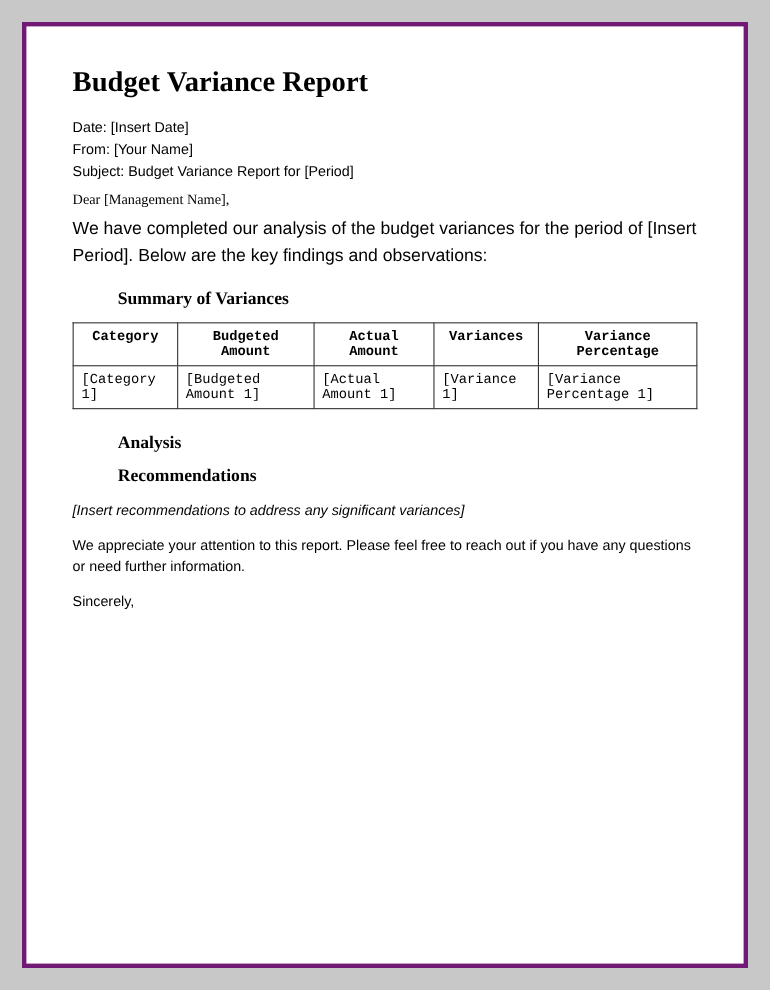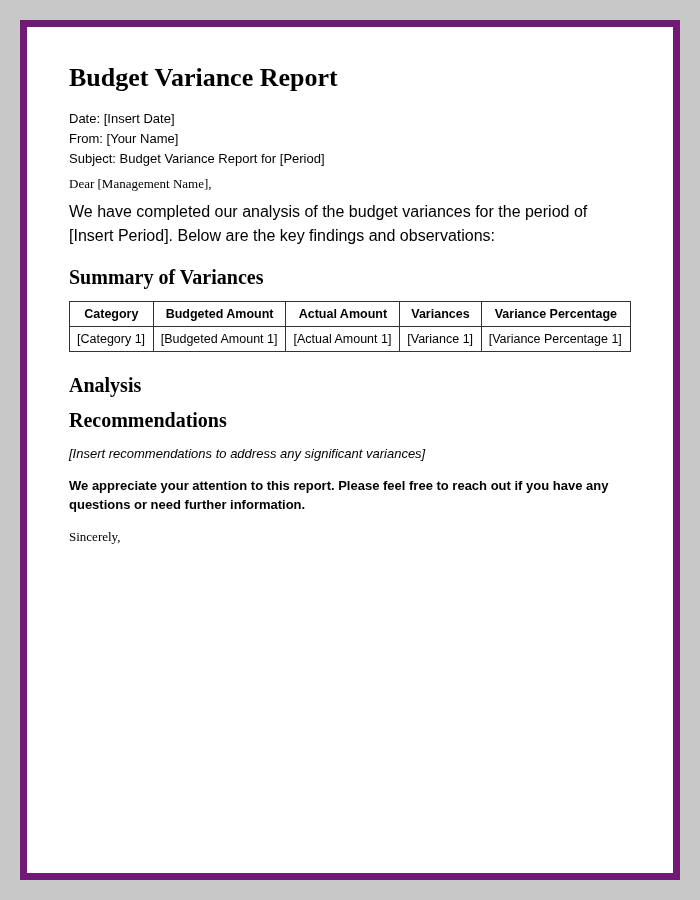--- a/index.html
+++ b/index.html
@@ -15,21 +15,21 @@
       align-items: flex-start;
       min-height: 900px;
       padding: 20px;
       font-family: Georgia, 'Times New Roman', serif;
     }
 
     .page {
       background: #ffffff;
       width: 660px;
       min-height: 860px;
-      border: 7px solid #701a75;
+      border: 4px solid #701a75;
       padding: 36px 42px 40px 42px;
     }
 
     .report-title {
       font-size: 26px;
       font-weight: bold;
       font-family: Georgia, serif;
       margin-bottom: 18px;
     }
 
@@ -47,31 +47,32 @@
     }
 
     .intro-para {
       font-size: 16px;
       font-family: Arial, sans-serif;
       line-height: 1.5;
       margin-bottom: 18px;
     }
 
     .section-heading {
-      font-size: 20px;
+      font-size: 16px;
       font-weight: bold;
       font-family: Georgia, serif;
       margin-bottom: 12px;
+      margin-left: 41px;
     }
 
     .variance-table {
       width: 100%;
       border-collapse: collapse;
       font-size: 12.5px;
-      font-family: Liberation Sans, sans-serif;
+      font-family: Liberation Mono, monospace;
       margin-bottom: 22px;
     }
 
     .variance-table th,
     .variance-table td {
       border: 1px solid #333;
       padding: 5px 7px;
       vertical-align: top;
     }
 
@@ -93,26 +94,25 @@
       margin-bottom: 12px;
       line-height: 1.5;
       font-style: italic;
     }
 
     .closing-para {
       font-size: 13px;
       font-family: Arial, sans-serif;
       margin-bottom: 14px;
       line-height: 1.5;
-      font-weight: bold;
     }
 
     .sincerely {
       font-size: 13px;
-      font-family: Liberation Serif, serif;
+      font-family: Liberation Sans, sans-serif;
       margin-bottom: 10px;
     }
 
     .signature-line {
       font-size: 13px;
       font-family: Arial, sans-serif;
       line-height: 1.6;
     }
   </style>
 </head>

